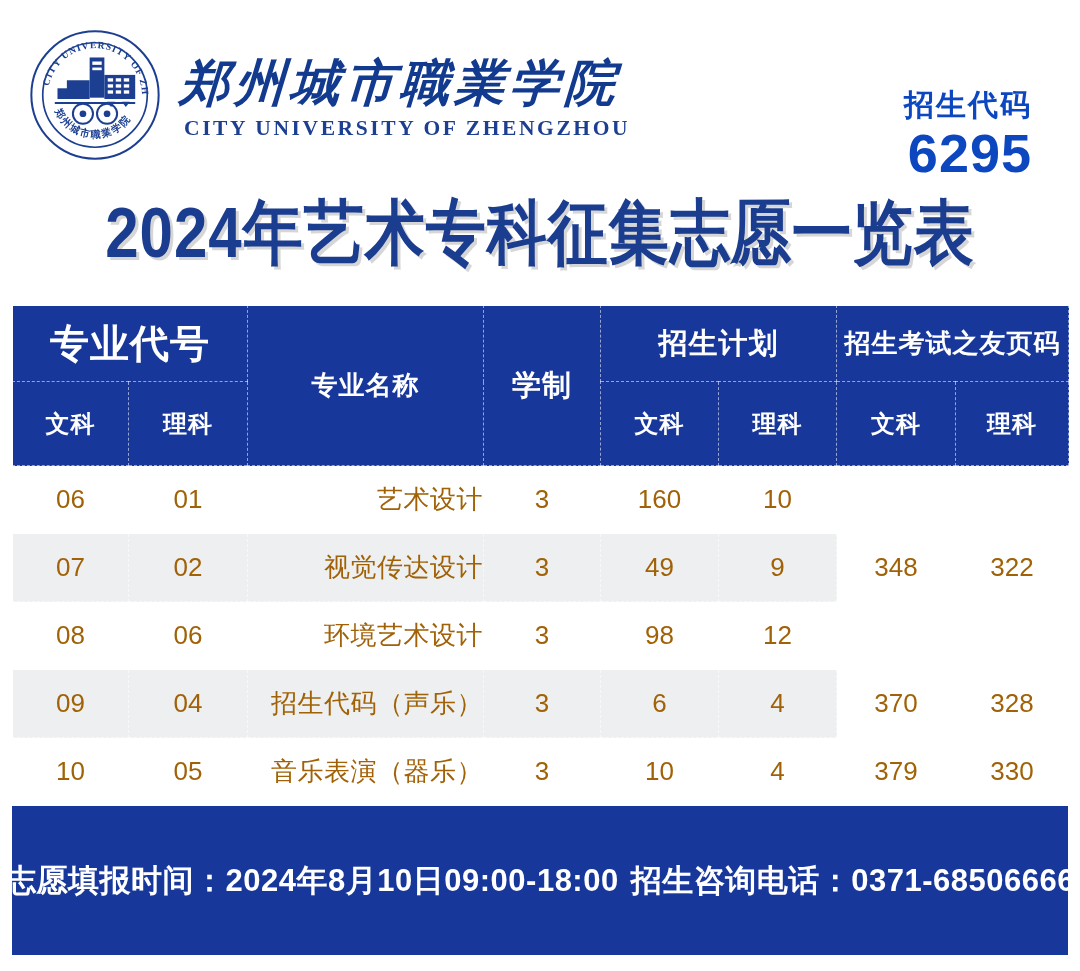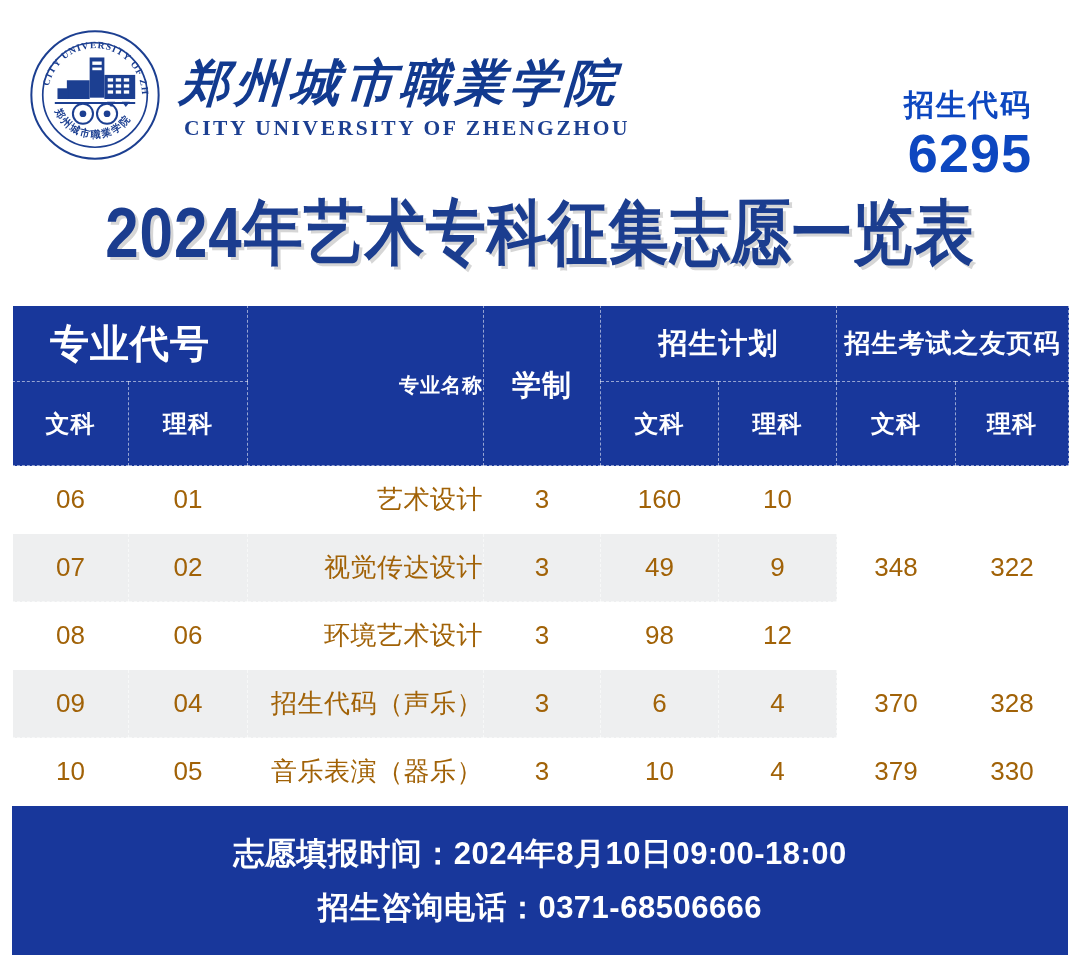--- a/index.html
+++ b/index.html
@@ -138,21 +138,21 @@
     font-size: 27px;
     font-weight: 700;
     letter-spacing: 1px;
     line-height: 1.22;
   }
 
   thead tr.r1 th { height: 76px; }
   thead tr.r2 th { height: 84px; }
 
   thead th.hdr-major { font-size: 39px; }
-  thead th.hdr-name  { font-size: 20px; text-align: right; }
+  thead th.hdr-name  { font-size: 26px; }
   thead th.hdr-len   { font-size: 29px; }
   thead th.hdr-plan  { font-size: 29px; }
   thead th.hdr-page  { font-size: 26px; line-height: 1.18; }
   thead th.hdr-sub   { font-size: 24px; }
 
   tbody td {
     border: 1px dashed #d8dade;
     height: 68px;
     font-size: 26px;
     color: #a16207;
@@ -181,21 +181,21 @@
   }
 
   
   .footer-bar {
     position: absolute;
     left: 12px; top: 807px;
     width: 1056px;
     height: 148px;
     background: #18379b;
     display: flex;
-    flex-direction: column;
+    flex-direction: row;
     align-items: center;
     justify-content: center;
     gap: 12px;
   }
 
   .footer-line {
     color: #ffffff;
     font-size: 31px;
     font-weight: 700;
     letter-spacing: 0.5px;

